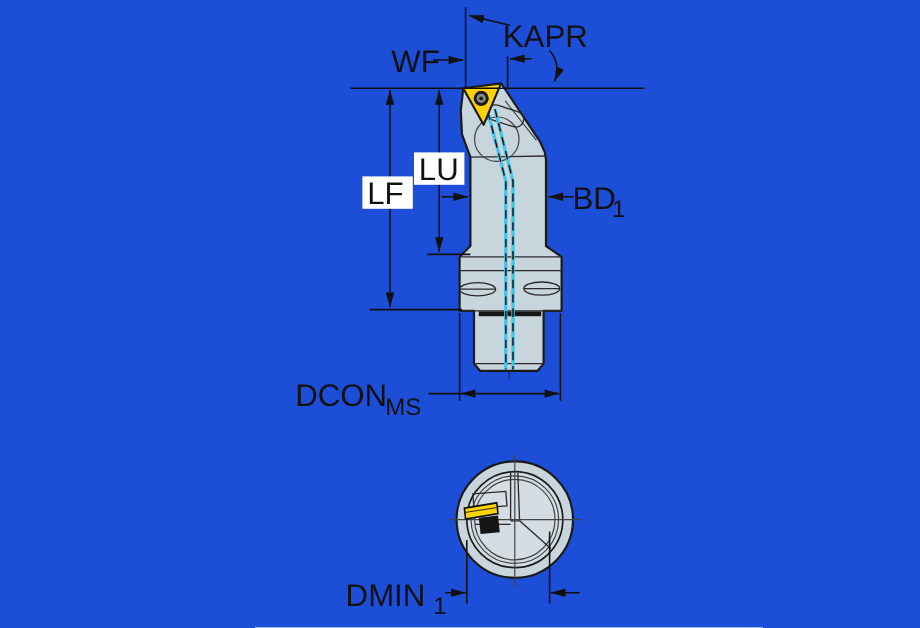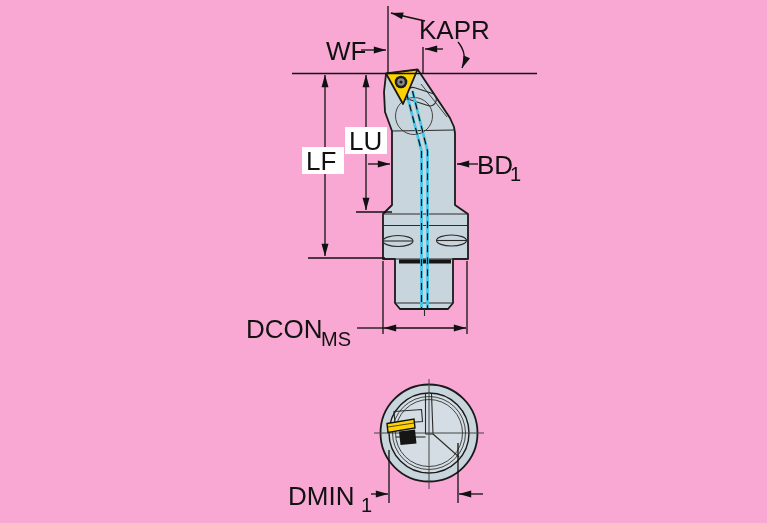--- a/index.html
+++ b/index.html
@@ -1,16 +1,16 @@
 <!DOCTYPE html>
 <html><head>
 <meta charset="utf-8">
 <style>
   html,body{margin:0;padding:0;background:#fff;}
-  .canvas{width:767px;height:523px;background:#f9a8d4;position:relative;overflow:hidden;
+  .canvas{width:767px;height:523px;background:#1d4ed8;position:relative;overflow:hidden;
           font-family:"Liberation Sans",sans-serif;text-decoration:underline;}
   svg{display:block;}
   .outline{stroke:#1a1a1a;stroke-width:1.8;stroke-linejoin:round;}
   .iline{stroke:#2a2a2a;stroke-width:1.1;fill:none;}
   .iline2{stroke:#444;stroke-width:1;fill:none;}
   .dim{stroke:#111;stroke-width:1.3;fill:none;}
   .dash{stroke:#101010;stroke-width:1.2;stroke-dasharray:7 5;fill:none;}
   .cool{stroke-width:2.8;fill:none;}
   .lbl{font-family:"Liberation Sans",sans-serif;font-size:26px;fill:#111;}
   .sub{font-family:"Liberation Sans",sans-serif;font-size:20px;fill:#111;}

